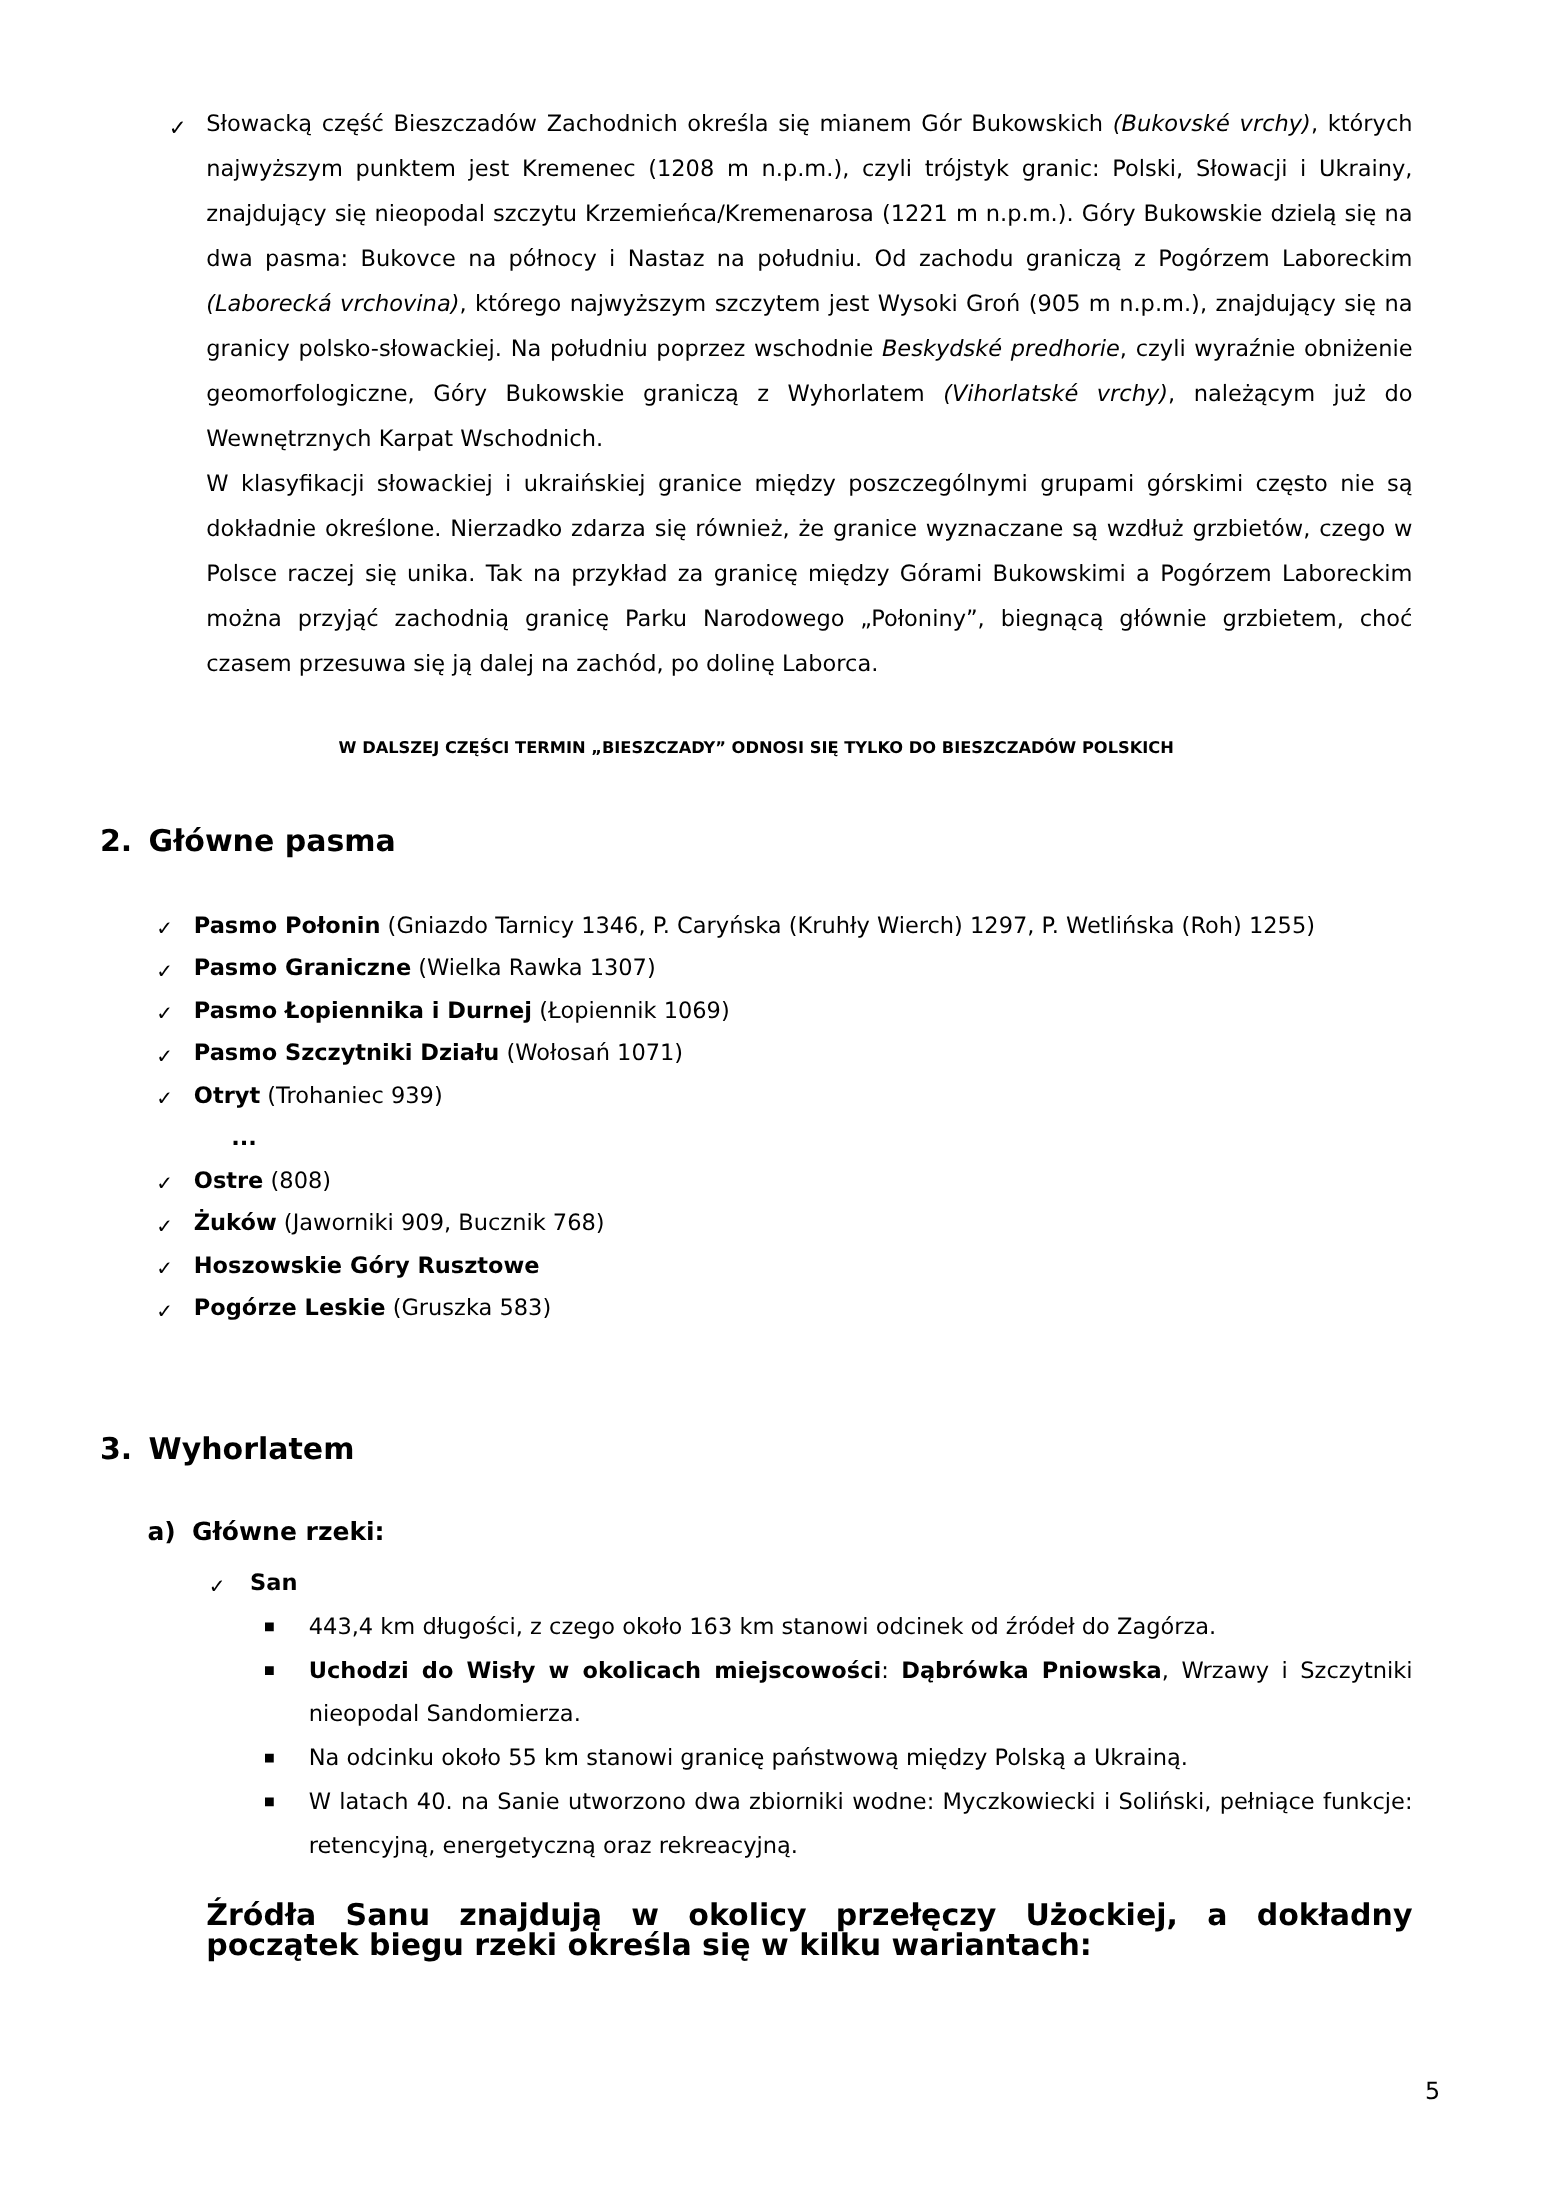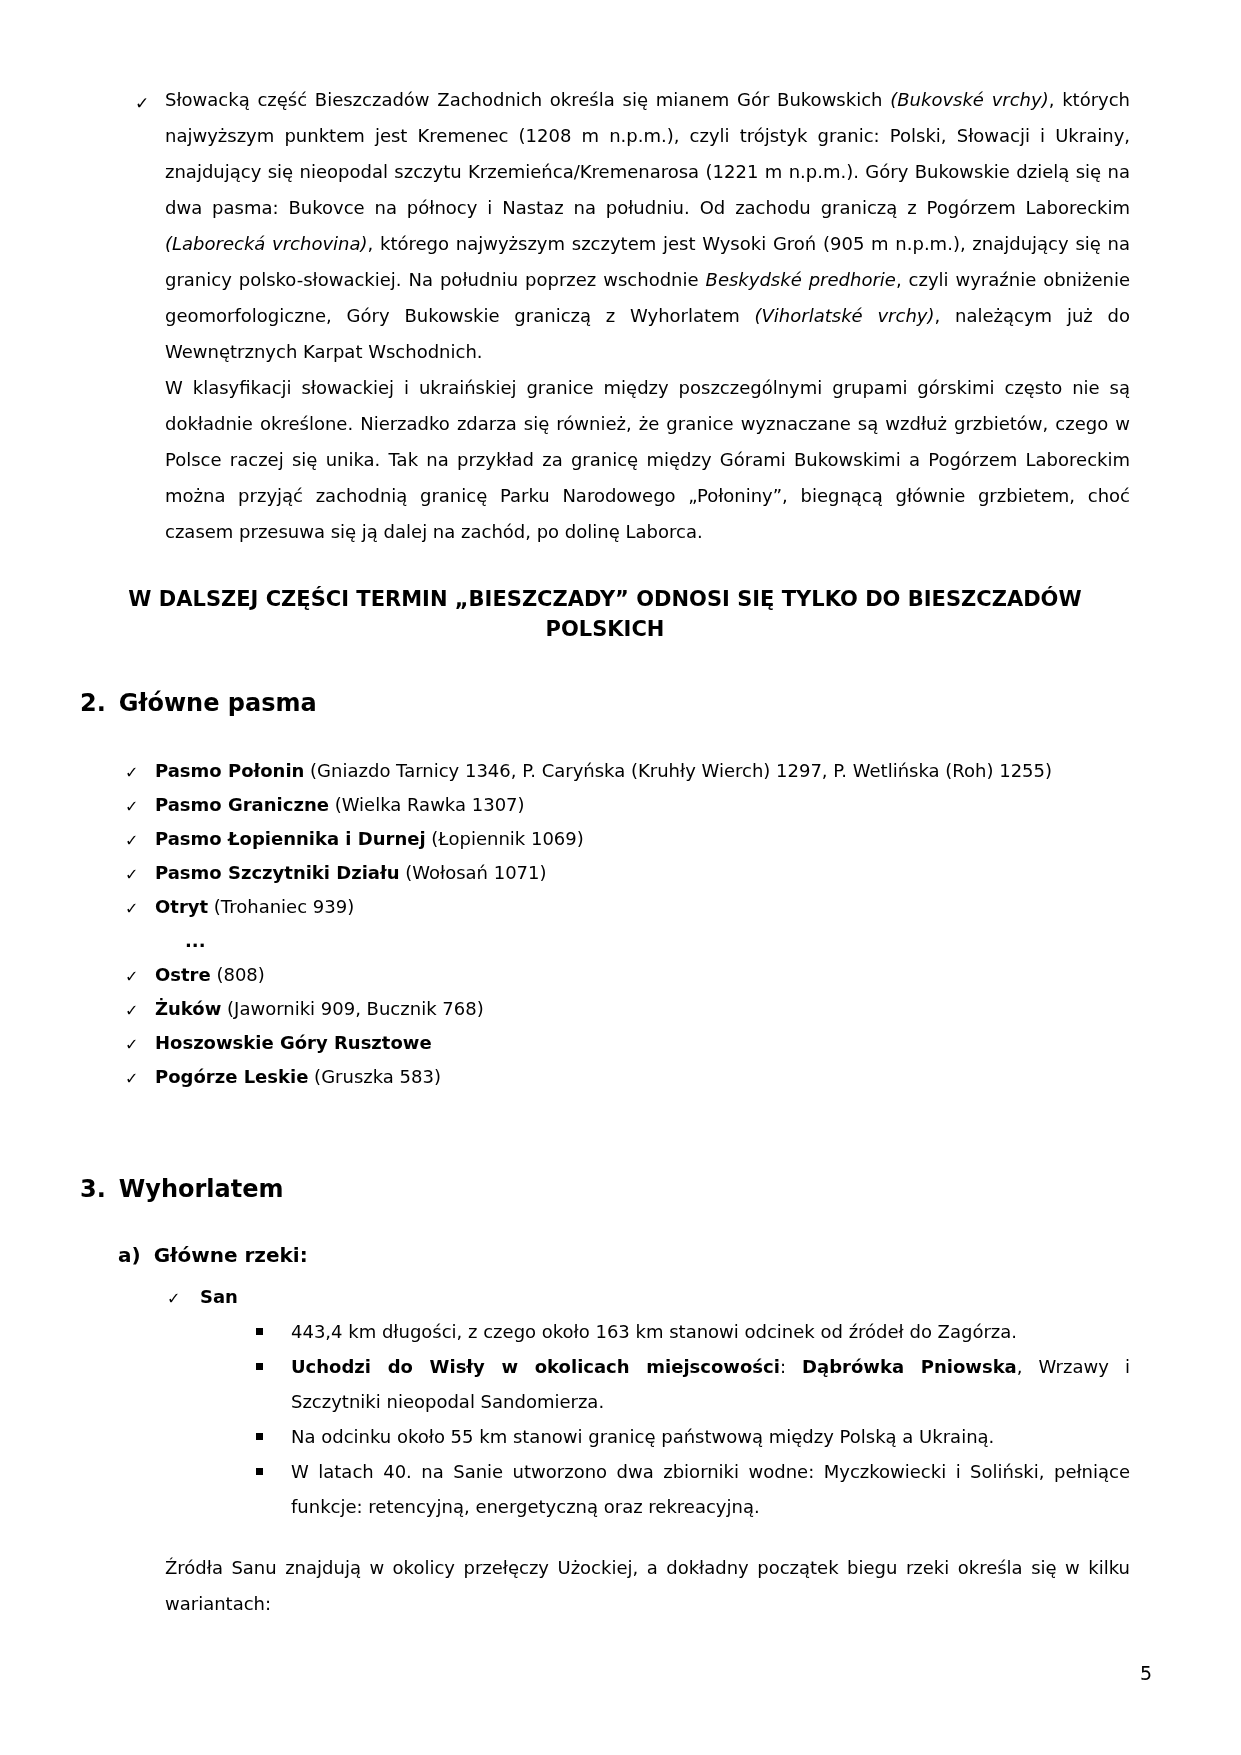--- a/index.html
+++ b/index.html
@@ -28,21 +28,21 @@
     top: 3px;
     font-size: 17px;
     font-weight: normal;
     font-style: normal;
   }
   .it { font-style: italic; }
   .b { font-weight: bold; text-align: right; }
   .u { }
   .notice {
     margin: 34px 0 0 0;
-    font-size: 21px;
+    font-size: 13px;
     font-weight: bold;
     text-align: center;
     line-height: 30px;
   }
   .h2 {
     margin: 44px 0 0 0;
     font-size: 24px;
     font-weight: bold;
     display: flex;
     gap: 13px;
@@ -76,34 +76,35 @@
   }
   .san-row .check-icon { left: -33px; top: 2px; font-size: 16px; }
   .squarelist {
     list-style: none;
     margin: 0 0 0 167px;
     padding: 0;
     font-size: 18px;
     line-height: 35px;
     text-align: justify;
   }
-  .squarelist li { position: relative; margin-left: 44px; }
+  .squarelist li { position: relative; }
   .sq-icon {
     position: absolute;
     left: -35px;
     top: 14px;
     width: 7px;
     height: 7px;
     background: #000000;
   }
   .closing {
     margin: 26px 0 0 85px;
-    font-size: 18px;
-    line-height: 36px;
+    font-size: 24px;
+    line-height: 24px;
     text-align: justify;
+    font-weight: bold;
   }
   .page-number {
     position: absolute;
     left: 1140px;
     top: 1662px;
     font-size: 19px;
   }
 </style>
 </head>
 <body>

